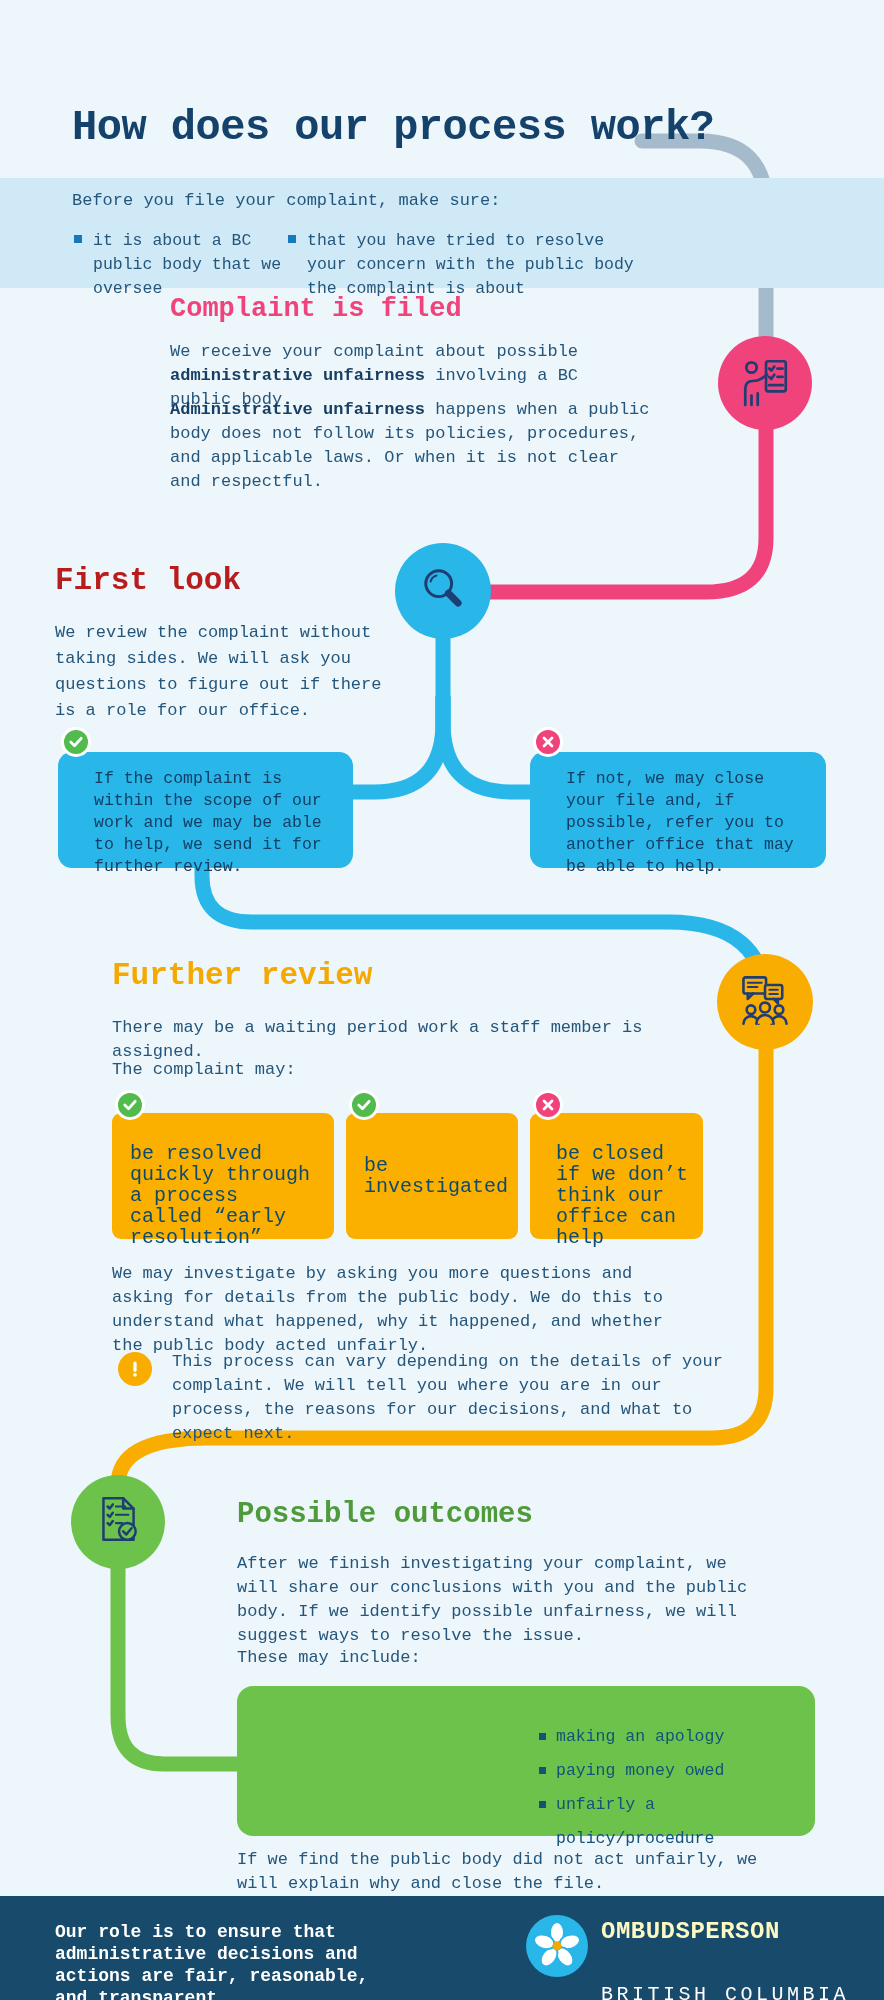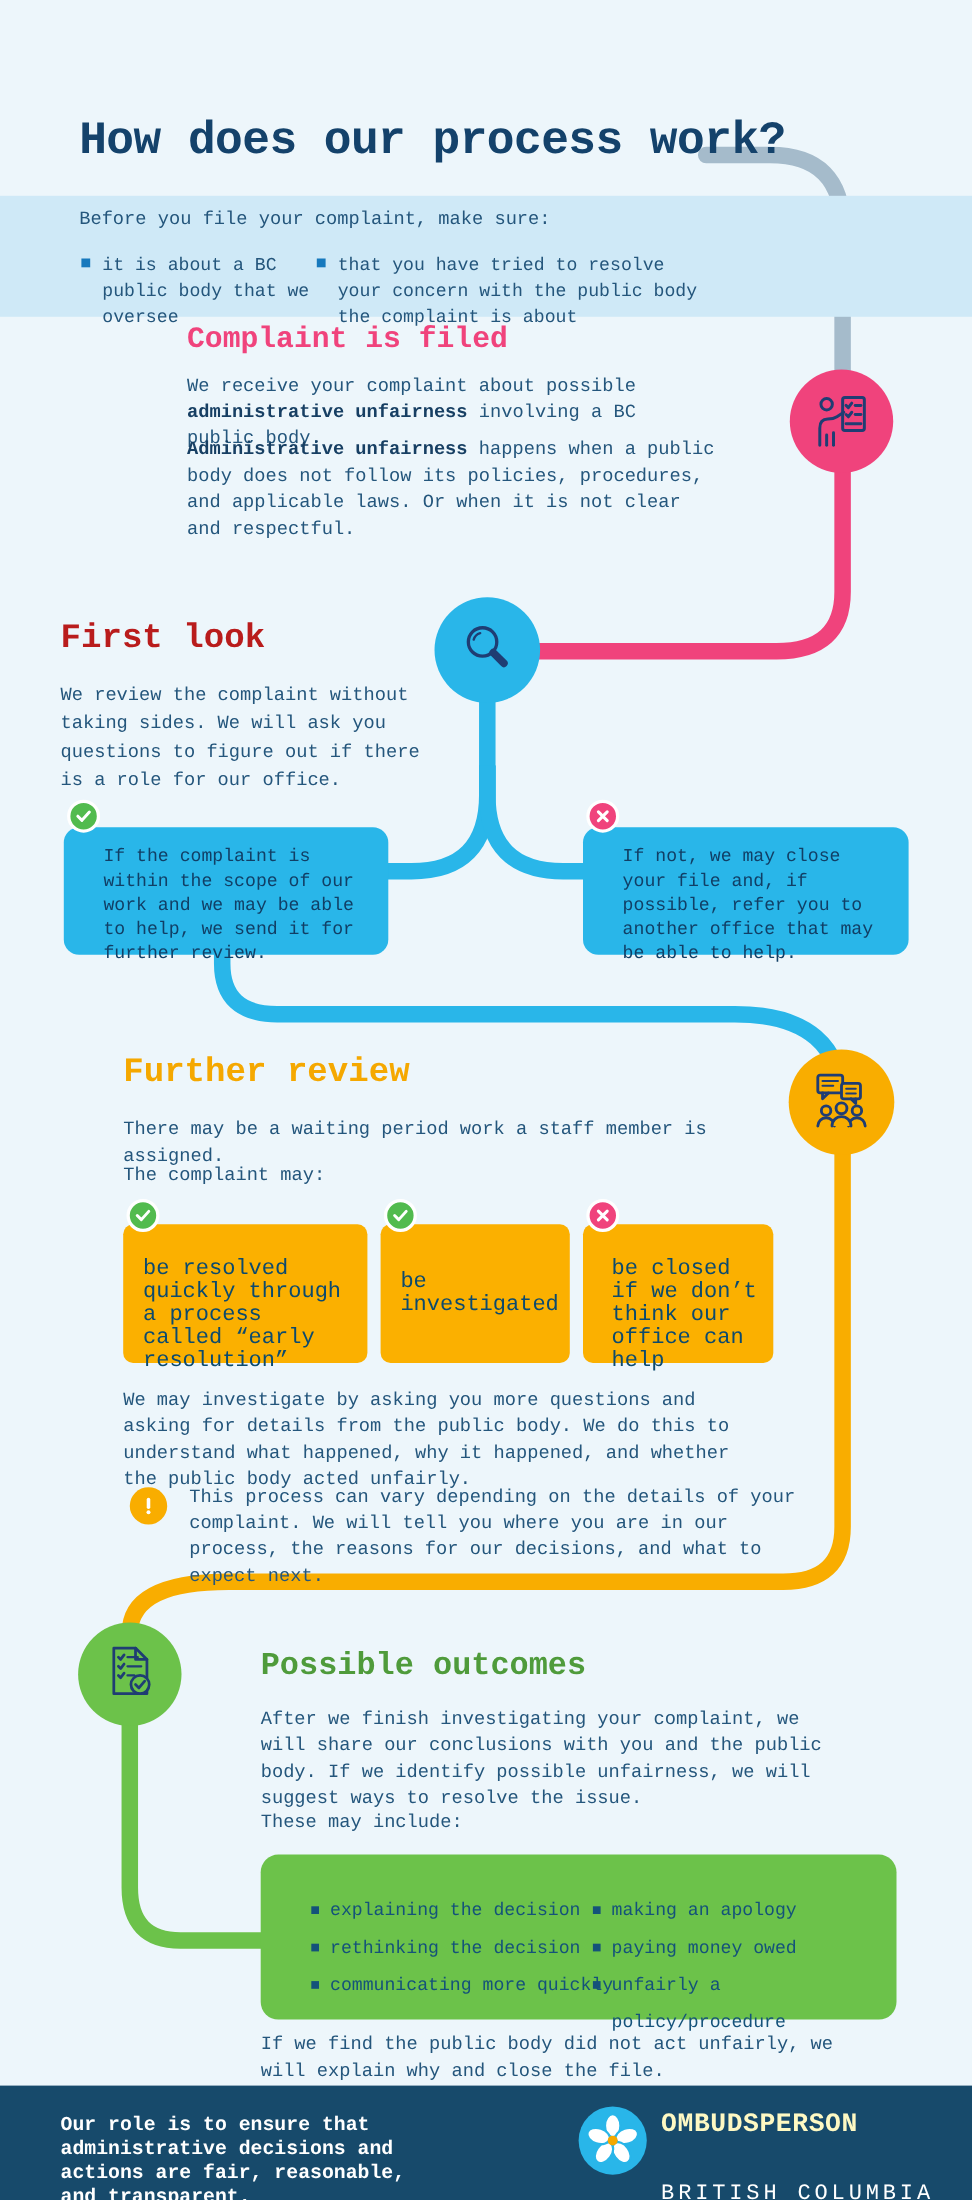--- a/index.html
+++ b/index.html
@@ -198,34 +198,20 @@
         <polyline points="31,37 34,40 39,34"></polyline>
       </svg>
     </span>
   </div>
 
   <div class="abs h-green" style="left:237px;top:1498px;">Possible outcomes</div>
   <div class="abs body-text z3" style="left:237px;top:1552px;width:532px;">After we finish investigating your complaint, we will share our conclusions with you and the public body. If we identify possible unfairness, we will suggest ways to resolve the issue.</div>
   <div class="abs body-text z3" style="left:237px;top:1646px;width:300px;">These may include:</div>
 
   <div id="green-box" class="abs" style="left:237px;top:1686px;width:578px;height:150px;">
-    <div class="col" style="left:46px;">
-      <div class="li">
-          <span class="sq2"></span>
-          <span>explaining the decision</span>
-        </div>
-      <div class="li">
-          <span class="sq2"></span>
-          <span>rethinking the decision</span>
-        </div>
-      <div class="li">
-          <span class="sq2"></span>
-          <span>communicating more quickly</span>
-        </div>
-    </div>
     <div class="col" style="left:302px;">
       <div class="li">
           <span class="sq2"></span>
           <span>making an apology</span>
         </div>
       <div class="li">
           <span class="sq2"></span>
           <span>paying money owed</span>
         </div>
       <div class="li">

